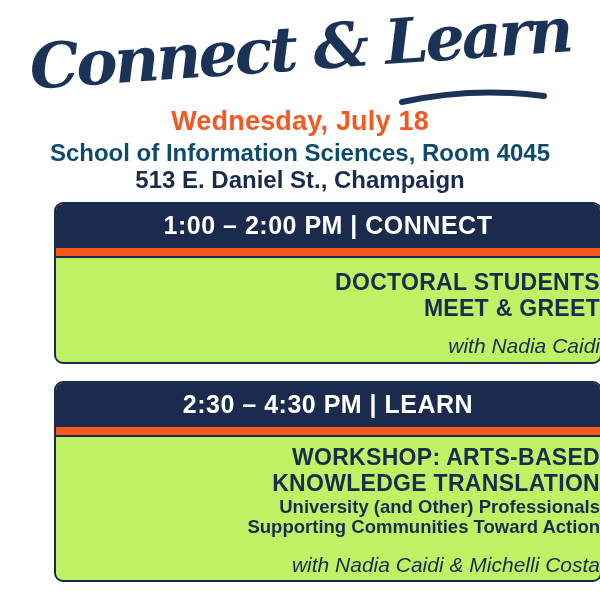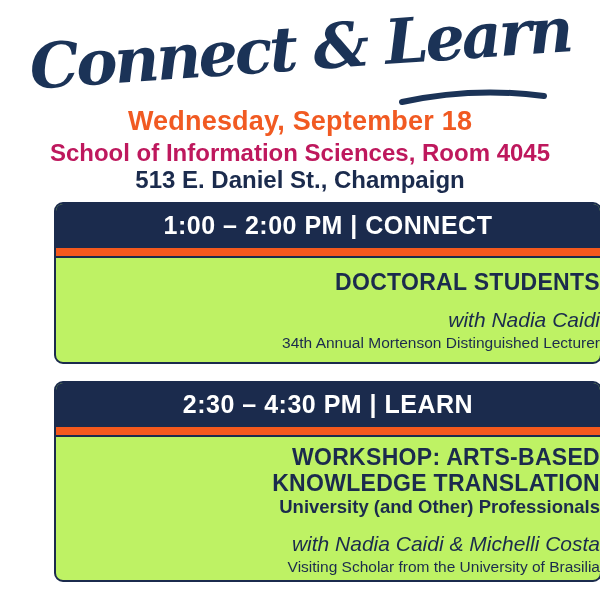--- a/index.html
+++ b/index.html
@@ -40,21 +40,21 @@
     top: 106px;
     font-size: 27px;
     font-weight: 700;
     color: #f15a22;
     letter-spacing: 0.2px;
   }
   .addr-line1 {
     top: 139px;
     font-size: 24px;
     font-weight: 600;
-    color: #be185d;
+    color: #0c4a6e;
   }
   .addr-line2 {
     top: 166px;
     font-size: 24px;
     font-weight: 600;
     color: #1b2b4d;
   }
   .card {
     position: absolute;
     left: 54px;
@@ -116,47 +116,49 @@
 <body>
 
 <div class="page">
 
   <div class="center-text script-title">Connect &amp; Learn</div>
 
   <svg class="title-swash" viewBox="0 0 150 18" xmlns="http://www.w3.org/2000/svg">
     <path d="M4,14 C50,4 100,2 146,8" stroke="#1b3357" stroke-width="6" fill="none" stroke-linecap="round"></path>
   </svg>
 
-  <div class="center-text date-line">Wednesday, September 18</div>
+  <div class="center-text date-line">Wednesday, July 18</div>
 
   <div class="center-text addr-line1">School of Information Sciences, Room 4045</div>
 
   <div class="center-text addr-line2">513 E. Daniel St., Champaign</div>
 
   <div class="card card-1">
     <div class="card-header">1:00 – 2:00 PM | CONNECT</div>
     <div class="card-stripe"></div>
     <div class="card-body">
       <div class="card-title">
         <div>DOCTORAL STUDENTS</div>
+        <div>MEET &amp; GREET</div>
       </div>
       <div class="card-presenter">with Nadia Caidi</div>
       <div class="card-presenter-note">34th Annual Mortenson Distinguished Lecturer</div>
     </div>
   </div>
 
   <div class="card card-2">
     <div class="card-header">2:30 – 4:30 PM | LEARN</div>
     <div class="card-stripe"></div>
     <div class="card-body">
       <div class="card-title">
         <div>WORKSHOP: ARTS-BASED</div>
         <div>KNOWLEDGE TRANSLATION</div>
       </div>
       <div class="card-subtitle">
         <div>University (and Other) Professionals</div>
+        <div>Supporting Communities Toward Action</div>
       </div>
       <div class="card-presenter">with Nadia Caidi &amp; Michelli Costa</div>
       <div class="card-presenter-note">Visiting Scholar from the University of Brasilia</div>
     </div>
   </div>
 
 </div>
 
 </body></html>

